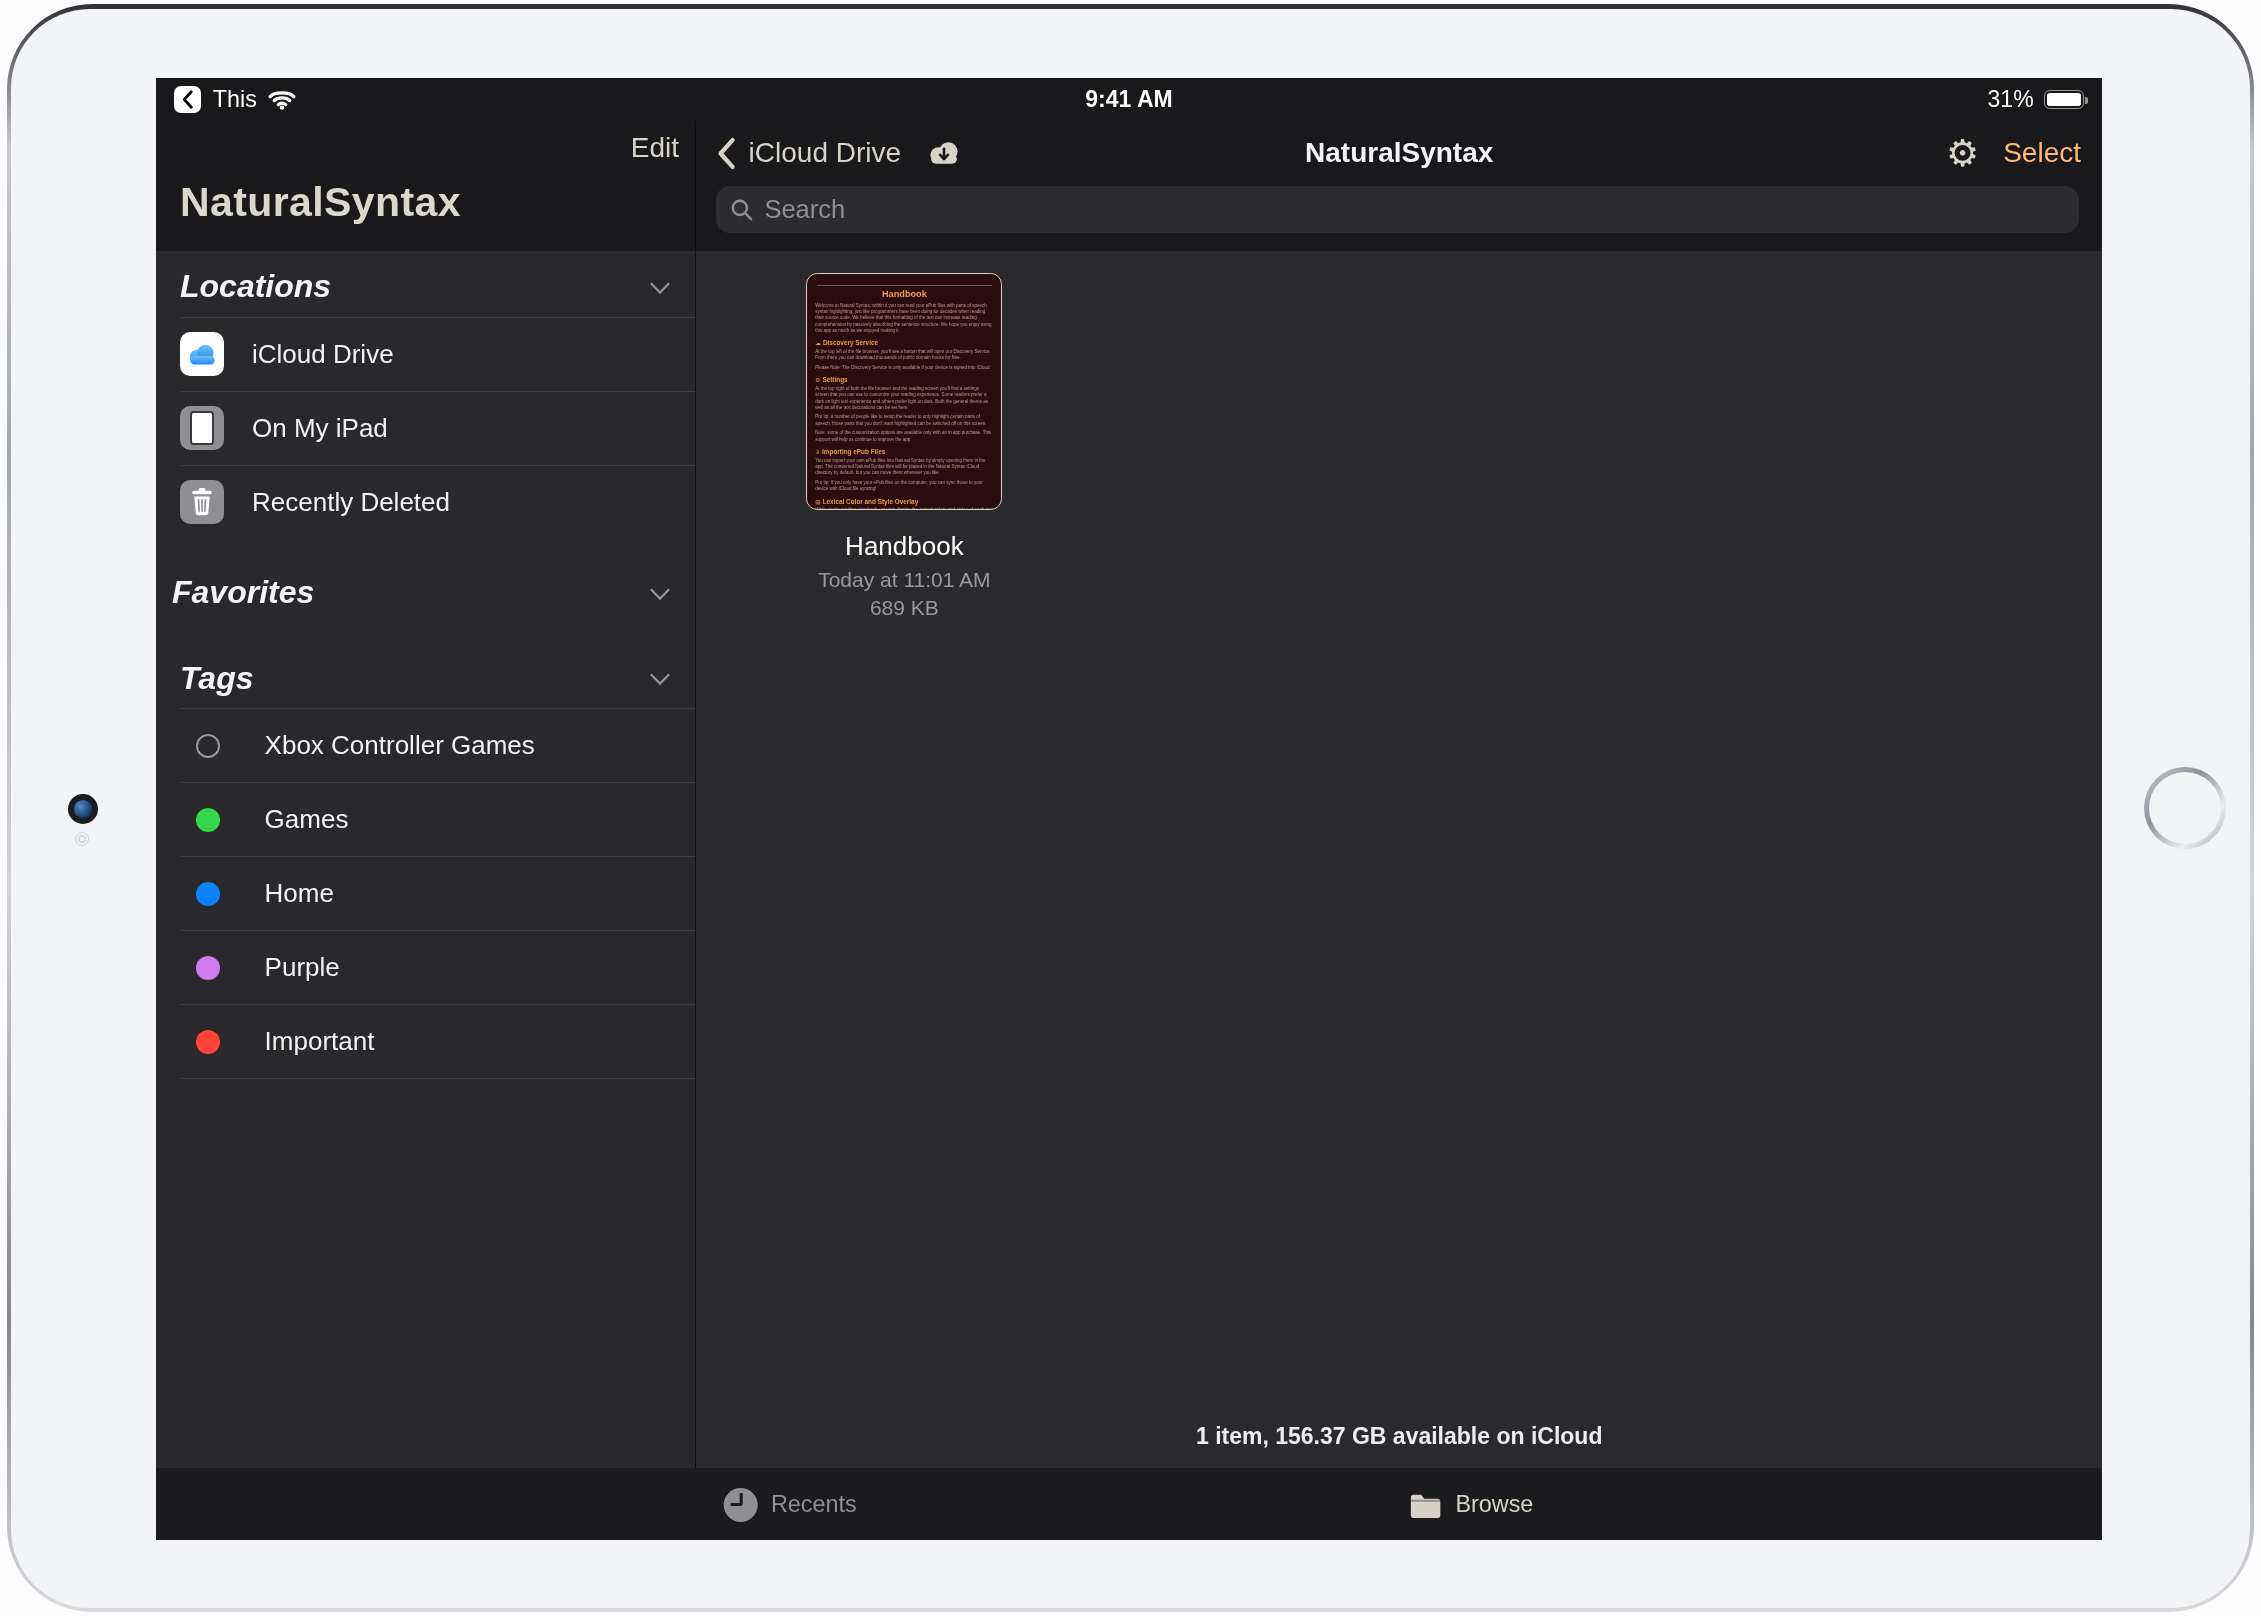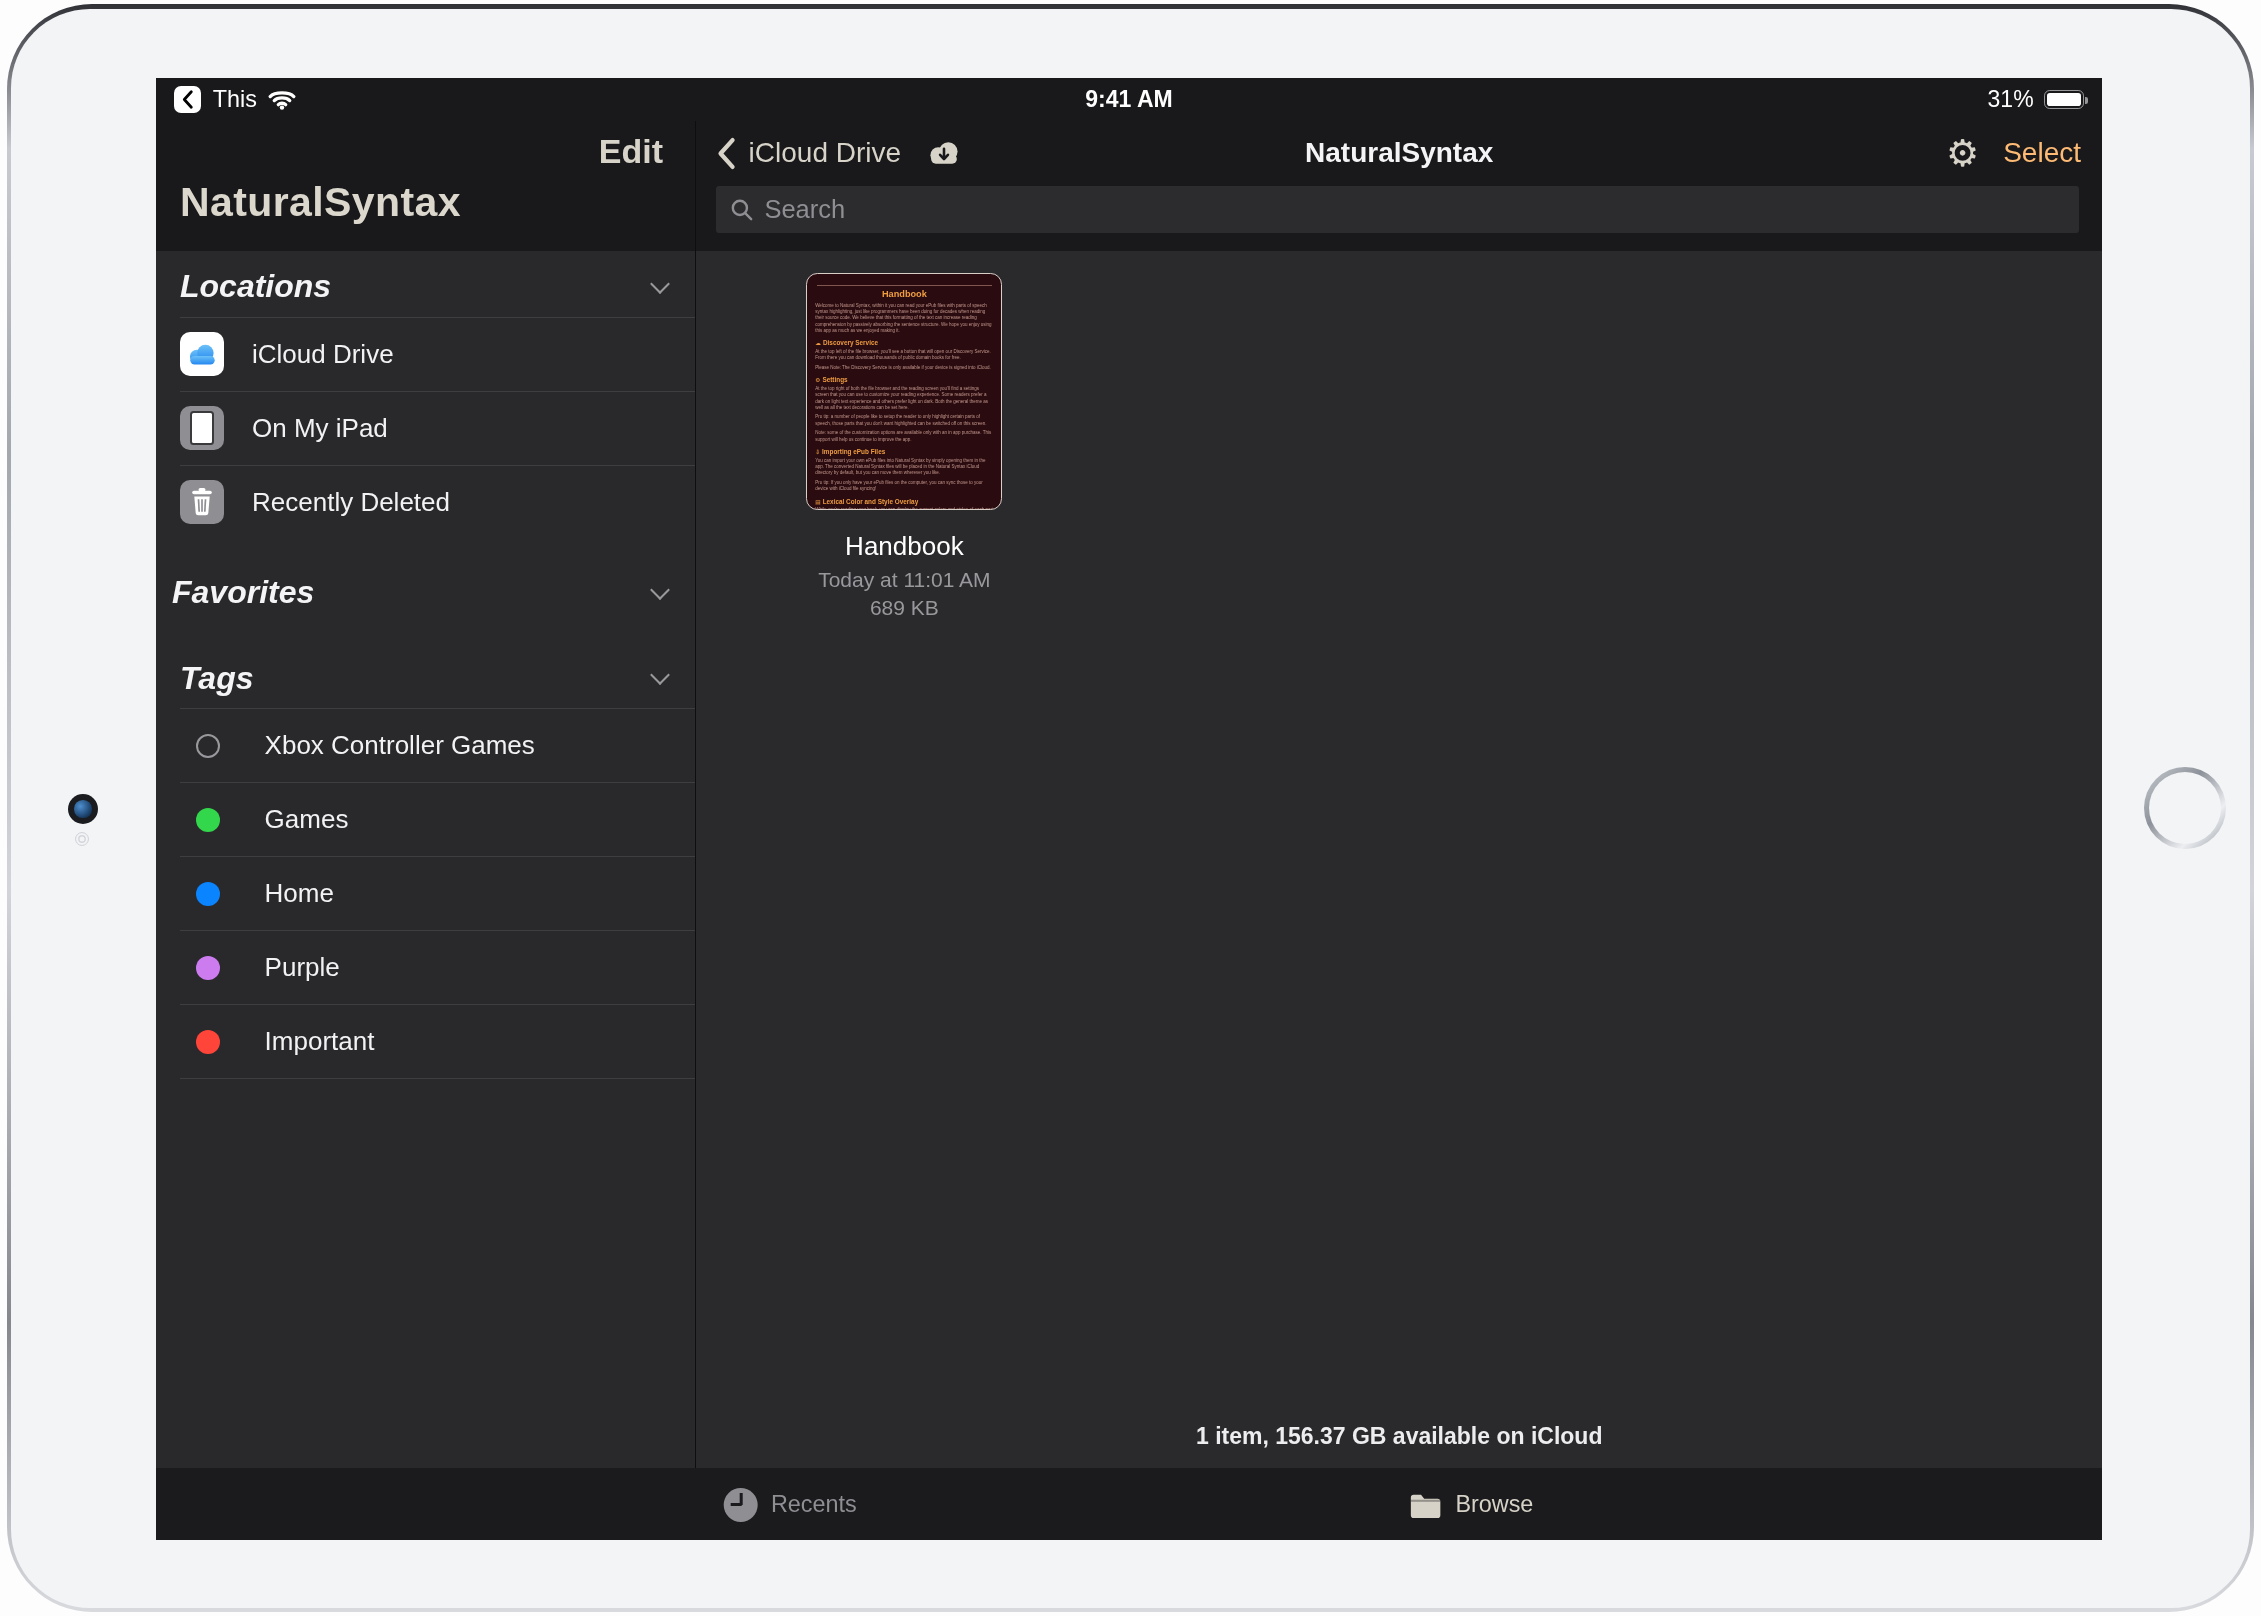--- a/index.html
+++ b/index.html
@@ -33,21 +33,21 @@
   .sb-batt-pct { font-size:23px; }
   .battery { position:relative; width:40px; height:19px; border:1.4px solid rgba(255,255,255,.55); border-radius:5.7px; }
   .battery .fill { position:absolute; inset:2.1px; background:#fff; border-radius:2.8px; }
   .battery .tip { position:absolute; right:-5.7px; top:5.7px; width:3.5px; height:7.8px; background:rgba(255,255,255,.55); border-radius:0 2.1px 2.1px 0; }
 
   .body { display:flex; height:1347px; }
 
   
   .sidebar { width:539px; display:flex; flex-direction:column; background:#19191b; }
   .sidebar-header { position:relative; height:130px; }
-  .edit-btn { position:absolute; top:11.3px; right:32px; font-size:34px; color:#d7d3c9; cursor:pointer;font-weight:bold; }
+  .edit-btn { position:absolute; top:11.3px; right:16px; font-size:28px; color:#d7d3c9; cursor:pointer; }
   .sidebar-title { position:absolute; left:24px; top:58px; font-size:41px; font-weight:700; color:#dbd7cd; letter-spacing:0.4px; }
   .sidebar-list { flex:1; background:#29292b; padding-top:5.7px; overflow:hidden; }
   .sec-header { height:60px; display:flex; align-items:center; justify-content:space-between; padding:0 24px; cursor:pointer; }
   .sec-header .sec-label { font-size:32px; font-weight:700; color:#f4f4f6;font-style:italic; }
   .mt34 { margin-top:24px;padding-left:16px; } .mt36 { margin-top:25.5px; }
   .chev-down { width:14px; height:14px; border-right:2.8px solid #98989d; border-bottom:2.8px solid #98989d;
     transform:rotate(45deg) translate(-2.1px,-2.1px); margin-right:4.3px; }
   hr.inset { border:0; border-top:1.4px solid #3e3e40; margin-left:24px; }
   .srow { height:73px; display:flex; align-items:center; padding:0 24px; gap:28px; cursor:pointer; }
   .srow .slabel { font-size:26px; color:#f2f2f4; }
@@ -63,21 +63,21 @@
   
   .main { flex:1; display:flex; flex-direction:column; background:#19191b; }
   .main-header { position:relative; height:64px; display:flex; align-items:center; padding:0 21px; }
   .back-group { display:flex; align-items:center; gap:12.8px; color:#d7d3c9; font-size:28px; cursor:pointer; }
   .cloud-dl { margin-left:10px; cursor:pointer; }
   .main-title { position:absolute; left:50%; transform:translateX(-50%); font-size:28px; font-weight:700; color:#f4f4f6; }
   .actions { margin-left:auto; display:flex; align-items:center; gap:24px; }
   .gear { font-family:"DejaVu Sans", sans-serif; font-size:37px; color:#d7d3c9; line-height:1; cursor:pointer; }
   .select-btn { font-size:28px; color:#fdba74; cursor:pointer; }
   .search-row { height:66px; padding:1.4px 23px 0 20px; }
-  .search-field { position:relative; height:47px; background:#2c2c2e; border-radius:3px; display:flex; align-items:center; }
+  .search-field { position:relative; height:47px; background:#2c2c2e; border-radius:14px; display:flex; align-items:center; }
   .search-field svg { position:absolute; left:14px; }
   .search-field input { width:100%; height:100%; background:transparent; border:0; outline:none; color:#d8d8da;
     font-size:25.5px; padding-left:48px; font-family:"Liberation Sans", sans-serif; }
   .search-field input::placeholder { color:#8e8e93; }
 
   .content { flex:1; position:relative; background:#2a2a2c; }
 
   
   .file-item { position:absolute; left:110px; top:22px; width:196px; text-align:center; cursor:pointer; }
   .thumb { width:196px; height:237px; border-radius:11.3px; background:#2a0c10; border:1.4px solid #d9cfc9; overflow:hidden; text-align:left; }

